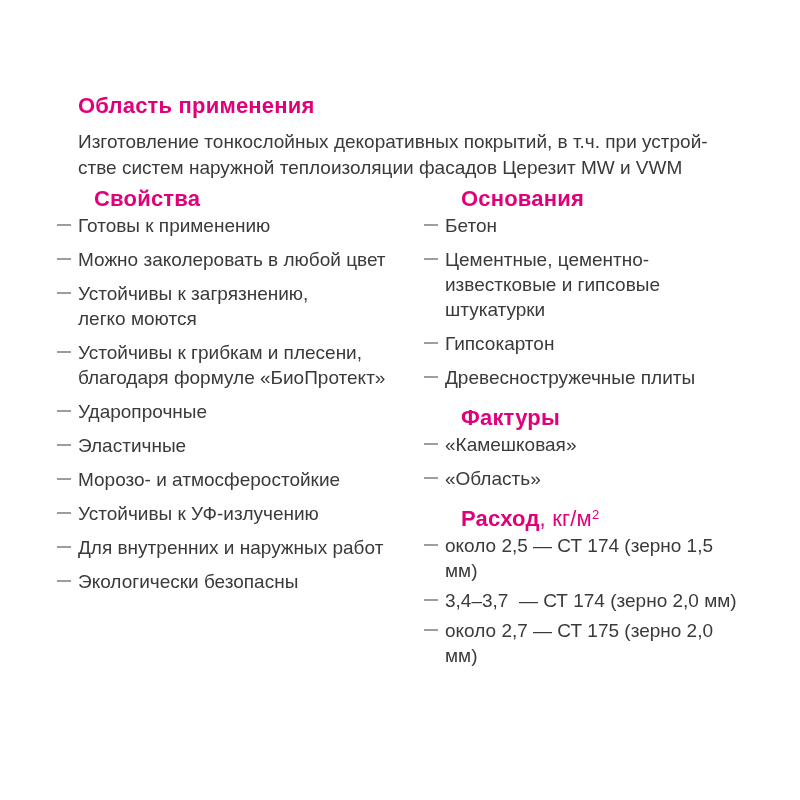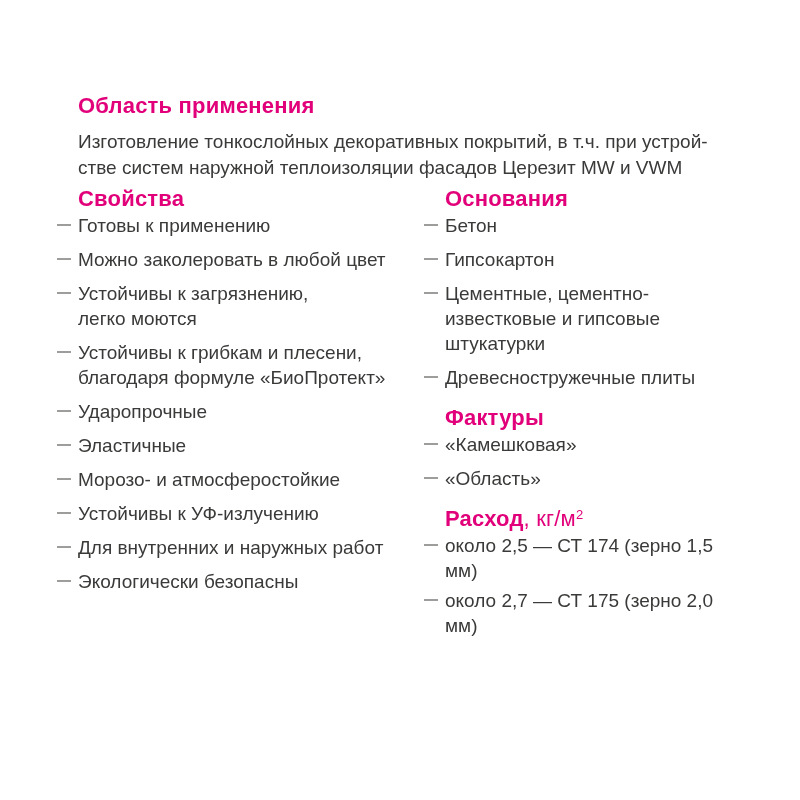--- a/index.html
+++ b/index.html
@@ -26,21 +26,21 @@
   .intro {
     font-size: 19px;
     line-height: 26px;
     margin-bottom: 4px;
     max-width: 660px;
   }
   .intro span { display: block; }
   .columns { display: flex; }
   .col-left { width: 367px; flex-shrink: 0; }
   .col-right { flex: 1; }
-  h2 { line-height: 28px; }
+  h2 { line-height: 28px; margin-left: 16px; }
   h2.spaced { margin-top: 14px; }
   ul {
     list-style: none;
     font-size: 19px;
     line-height: 25px;
   }
   ul.tight { }
   li {
     position: relative;
     margin-bottom: 9px;
@@ -92,34 +92,35 @@
         <li><span class="dash"></span><span class="li-text">Устойчивы к УФ-излучению</span></li>
         <li><span class="dash"></span><span class="li-text">Для внутренних и наружных работ</span></li>
         <li><span class="dash"></span><span class="li-text">Экологически безопасны</span></li>
       </ul>
     </div>
 
     <div class="col-right">
       <h2>Основания</h2>
       <ul>
         <li><span class="dash"></span><span class="li-text">Бетон</span></li>
-        <li><span class="dash"></span><span class="li-text">Гипсокартон</span></li>
         <li><span class="dash"></span><span class="li-text">Цементные, цементно-
 известковые и гипсовые
 штукатурки</span></li>
+        <li><span class="dash"></span><span class="li-text">Гипсокартон</span></li>
         <li><span class="dash"></span><span class="li-text">Древесностружечные плиты</span></li>
       </ul>
 
       <h2 class="spaced">Фактуры</h2>
       <ul>
         <li><span class="dash"></span><span class="li-text">«Камешковая»</span></li>
         <li><span class="dash"></span><span class="li-text">«Область»</span></li>
       </ul>
 
       <h2 class="spaced consumption-heading"><span>Расход</span><span class="unit">, кг/м</span><sup>2</sup></h2>
       <ul class="tight">
         <li><span class="dash"></span><span class="li-text">около 2,5 — СТ 174 (зерно 1,5 мм)</span></li>
+        <li><span class="dash"></span><span class="li-text">3,4–3,7&nbsp; — СТ 174 (зерно 2,0 мм)</span></li>
         <li><span class="dash"></span><span class="li-text">около 2,7 — СТ 175 (зерно 2,0 мм)</span></li>
       </ul>
     </div>
 
   </div>
 </div>
 
 </body></html>

